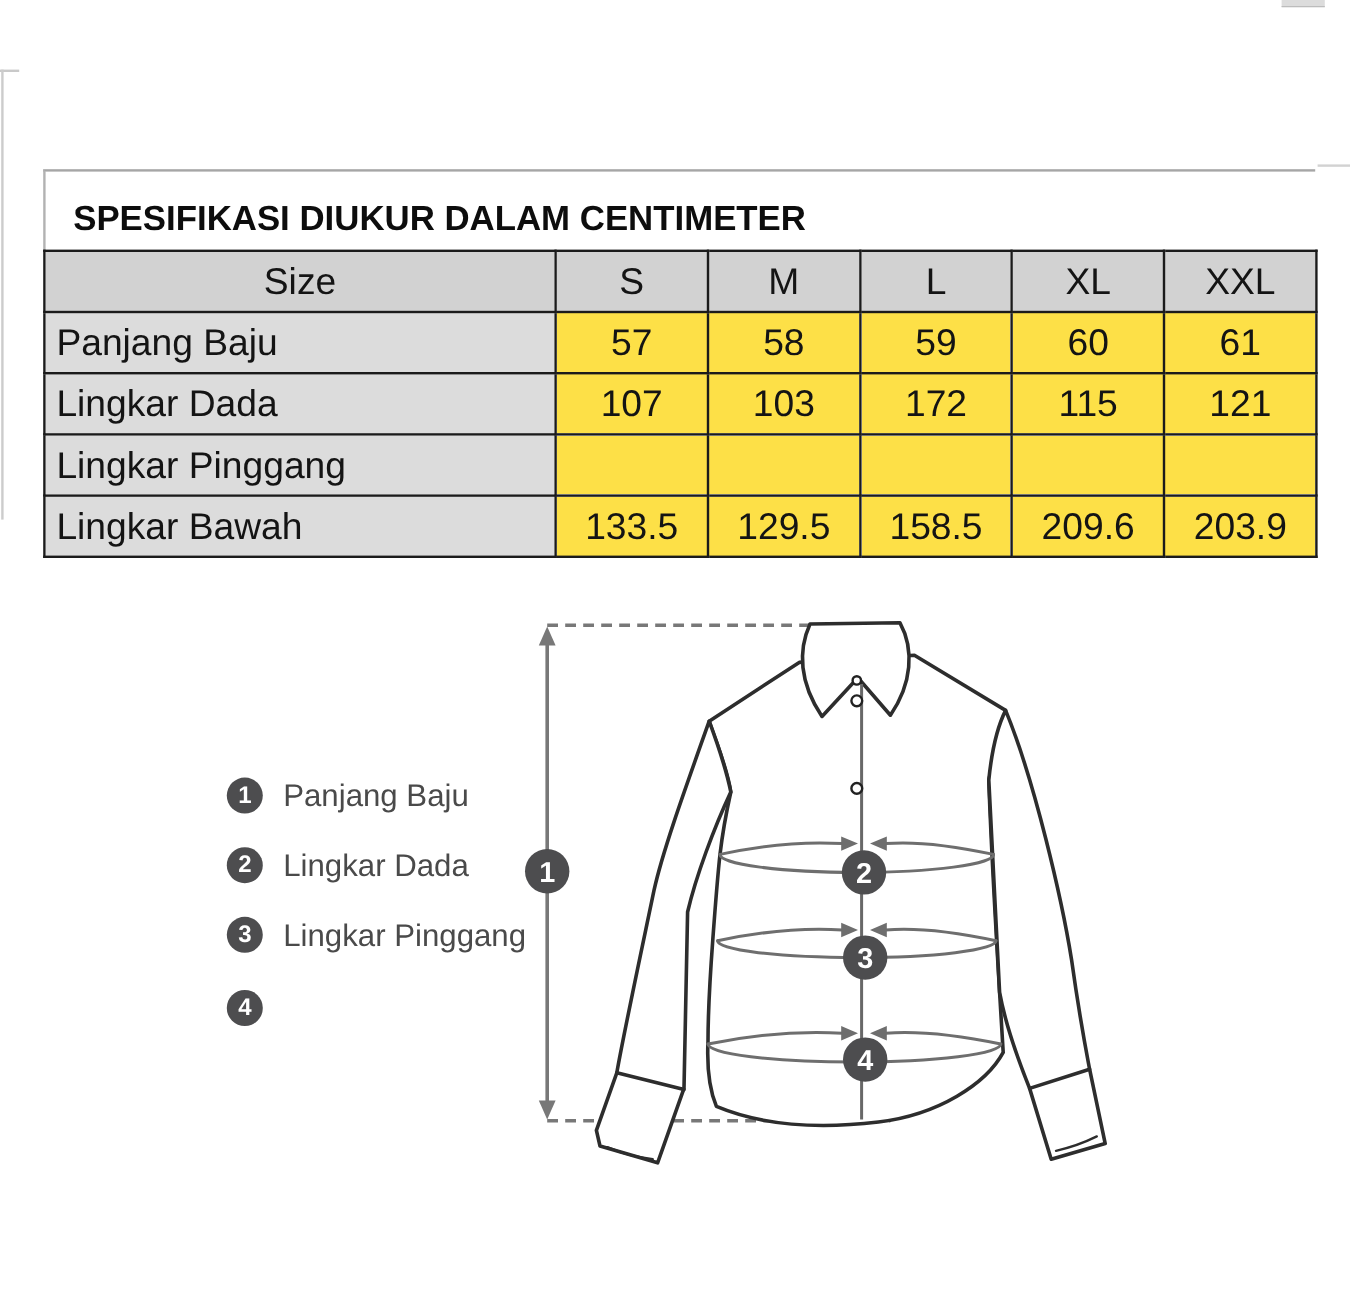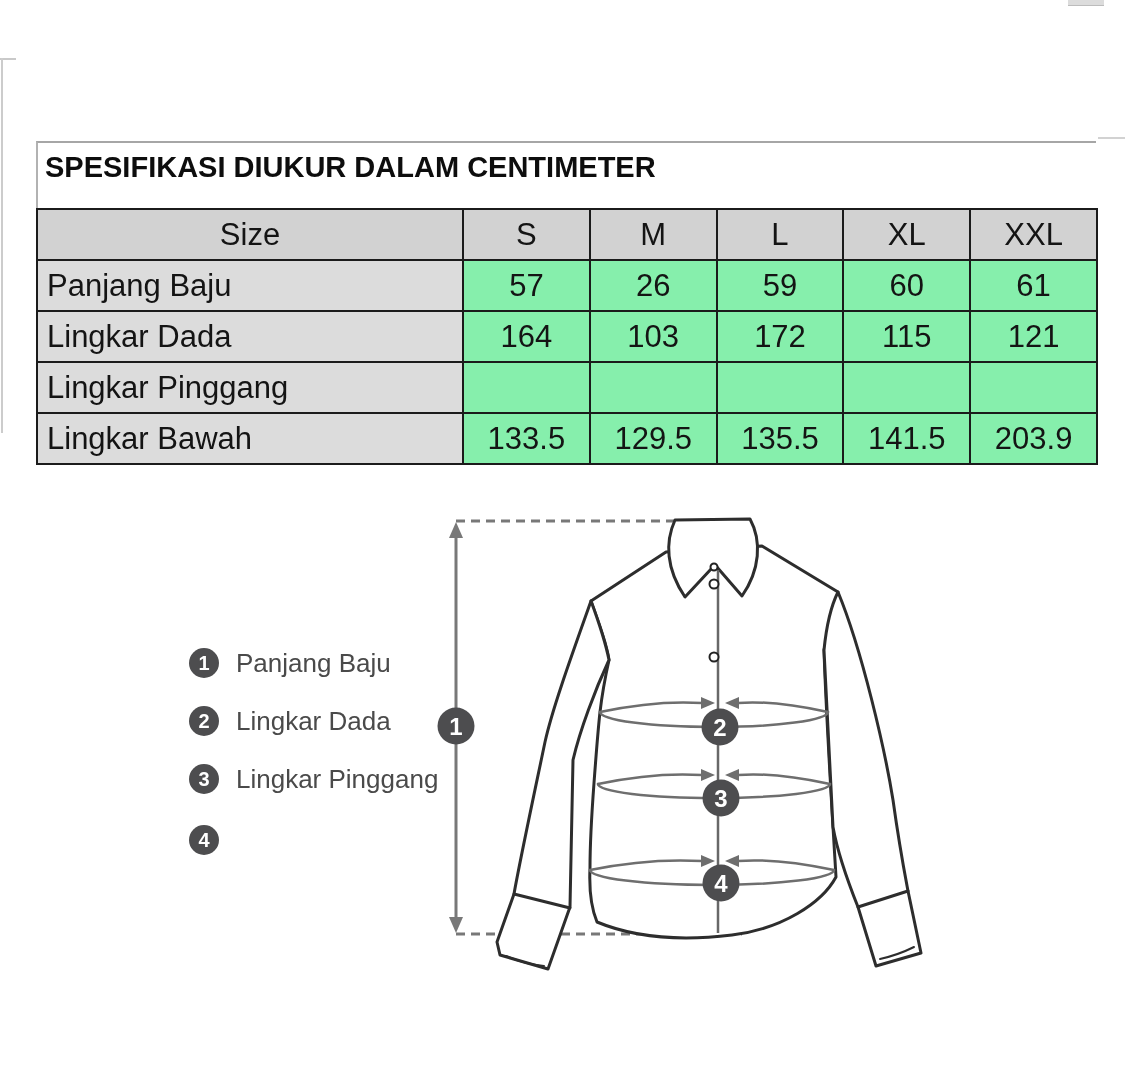--- a/index.html
+++ b/index.html
@@ -12,36 +12,36 @@
   .frame-stub-v{position:absolute;left:1px;top:58px;width:2px;height:375px;background:#cccccc;}
   .topright-frag{position:absolute;left:1068px;top:0;width:36px;height:5px;background:#dcdcdc;border-bottom:1px solid #bcbcbc;}
   .topright-line{position:absolute;left:1098px;top:137px;width:27px;height:2px;background:#d2d2d2;}
   
   .title-box{
     position:absolute;left:36px;top:141px;width:1060px;height:67px;
     border-top:2px solid #a6a6a6;border-left:2px solid #b2b2b2;
     box-sizing:border-box;background:#ffffff;
   }
   .title-box h1{
-    margin:0;padding:9px 0 0 7px;font-size:29px;font-weight:bold;
+    margin:16px;padding:9px 0 0 7px;font-size:29px;font-weight:bold;
     color:#0d0d0d;letter-spacing:0px;line-height:1.1;
   }
   
   .size-table{
     position:absolute;left:36px;top:208px;width:1062px;
     border-collapse:collapse;table-layout:fixed;
     font-size:31px;color:#141414;
   }
   .size-table th,.size-table td{
     border:2px solid #1b1b1b;height:49px;padding:0;vertical-align:middle;
     overflow:hidden;white-space:nowrap;
   }
   .size-table th{background:#d2d2d2;font-weight:normal;text-align:center;}
   .size-table td.row-label{background:#dcdcdc;text-align:left;padding-left:9px;}
-  .size-table td.val{background:#86efac;text-align:center;}
+  .size-table td.val{background:#fde047;text-align:center;}
   .col-size{width:426px;}
   
   .legend-item{position:absolute;left:189px;display:flex;align-items:center;gap:17px;height:30px;}
   .legend-badge{
     width:30px;height:30px;border-radius:50%;background:#4d4d4f;color:#ffffff;
     font-size:20px;font-weight:bold;line-height:30px;text-align:center;flex:0 0 auto;
   }
   .legend-label{font-size:26px;color:#4a4a4a;line-height:30px;}
   
   .diagram-svg{position:absolute;left:0;top:0;width:1125px;height:1080px;}
@@ -77,47 +77,47 @@
         <th>M</th>
         <th>L</th>
         <th>XL</th>
         <th>XXL</th>
       </tr>
     </thead>
     <tbody>
       <tr>
         <td class="row-label">Panjang Baju</td>
         <td class="val">57</td>
-        <td class="val">26</td>
+        <td class="val">58</td>
         <td class="val">59</td>
         <td class="val">60</td>
         <td class="val">61</td>
       </tr>
       <tr>
         <td class="row-label">Lingkar Dada</td>
-        <td class="val">164</td>
+        <td class="val">107</td>
         <td class="val">103</td>
         <td class="val">172</td>
         <td class="val">115</td>
         <td class="val">121</td>
       </tr>
       <tr>
         <td class="row-label">Lingkar Pinggang</td>
         <td class="val"></td>
         <td class="val"></td>
         <td class="val"></td>
         <td class="val"></td>
         <td class="val"></td>
       </tr>
       <tr>
         <td class="row-label">Lingkar Bawah</td>
         <td class="val">133.5</td>
         <td class="val">129.5</td>
-        <td class="val">135.5</td>
-        <td class="val">141.5</td>
+        <td class="val">158.5</td>
+        <td class="val">209.6</td>
         <td class="val">203.9</td>
       </tr>
     </tbody>
   </table>
 
   <svg class="diagram-svg" viewBox="0 0 1125 1080">
 
     <g stroke="#787878" fill="none" stroke-width="3">
       <path d="M456,521 H676" stroke-dasharray="9 6"></path>
       <path d="M456,934 H742" stroke-dasharray="9 6"></path>

